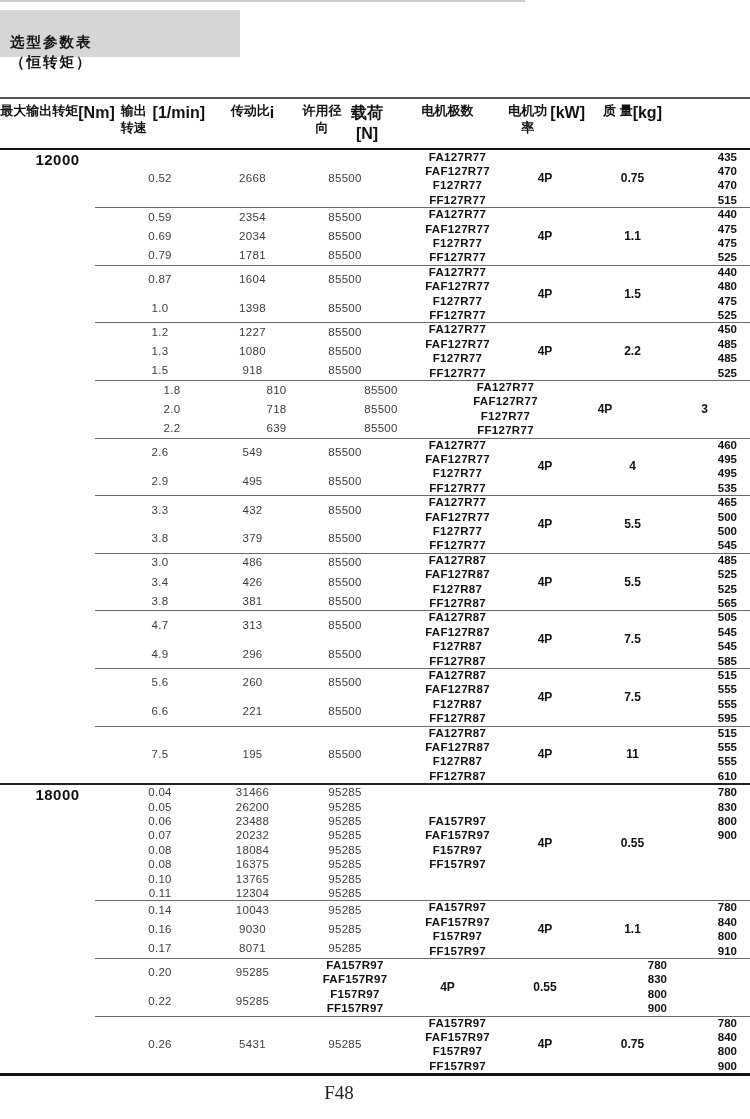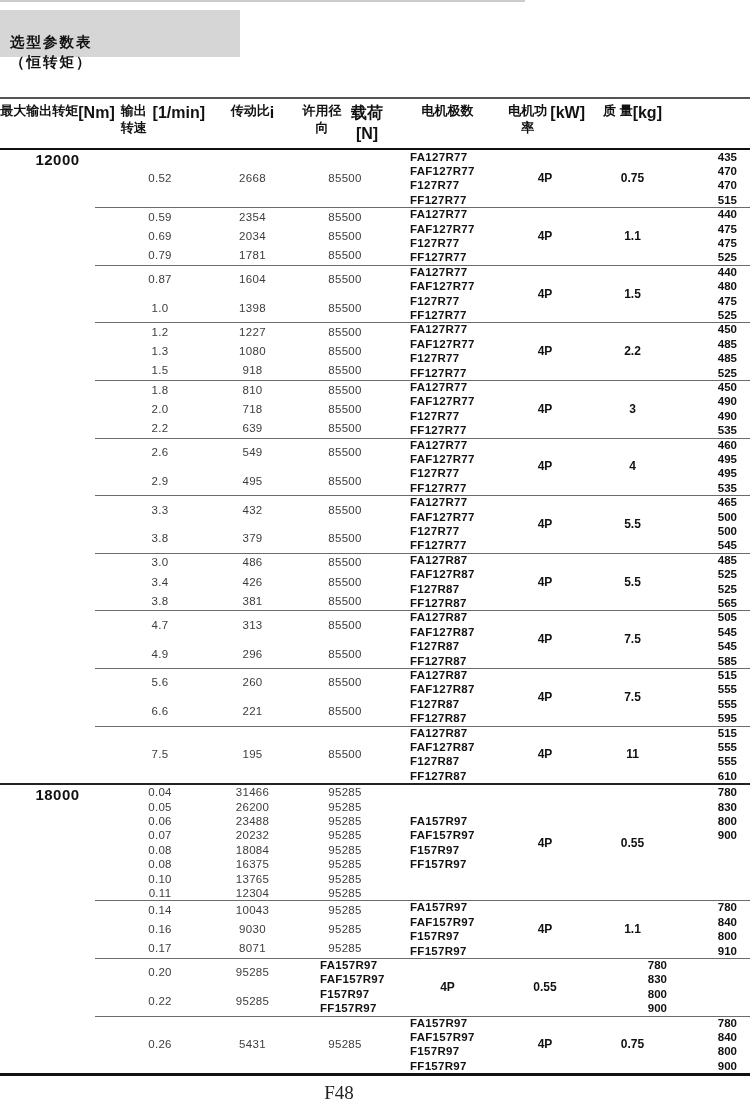--- a/index.html
+++ b/index.html
@@ -49,21 +49,21 @@
   }
   .group.sep::before {
     content:""; position:absolute; top:0; left:95px; right:0;
     border-top:1px solid #6b6b6b;
   }
   .cell { display:flex; flex-direction:column; min-width:0; }
   .torque-cell { justify-content:flex-start; align-items:center; }
   .torque-label { font-weight:bold; font-size:15px; line-height:15px; padding-top:2px; letter-spacing:0.5px; }
   .num-col { justify-content:space-around; text-align:center; font-size:11.5px; color:#3c3c3c; letter-spacing:0.3px; }
   .model-col { justify-content:center; padding-left:20px; font-weight:bold; font-size:11.5px; letter-spacing:0.3px; }
-  .model-col .val { line-height:14.4px; }
+  .model-col .val { line-height:14.4px;text-align:center; }
   .mass-col { justify-content:flex-start; text-align:right; padding-right:13px; font-weight:bold; font-size:11.5px; }
   .mass-col .val { line-height:14.4px; }
   .single-col { justify-content:center; text-align:center; font-weight:bold; font-size:12px; }
   .footer {
     position:absolute; top:1082px; left:0; width:678px;
     text-align:center;
     font-family:"Liberation Serif", serif;
     font-size:19px; color:#222;
   }
 </style>
@@ -241,21 +241,21 @@
             <div class="cell single-col">
               <div class="val">2.2</div>
             </div>
             <div class="cell mass-col">
               <div class="val">450</div>
               <div class="val">485</div>
               <div class="val">485</div>
               <div class="val">525</div>
             </div>
           </div>
-          <div class="group sep" style="height: 57.6px;">
+          <div class="group sep" style="height: 57.6px; gap: 12px;">
             <div class="cell torque-cell"></div>
             <div class="cell num-col">
               <div class="val">1.8</div>
               <div class="val">2.0</div>
               <div class="val">2.2</div>
             </div>
             <div class="cell num-col">
               <div class="val">810</div>
               <div class="val">718</div>
               <div class="val">639</div>

